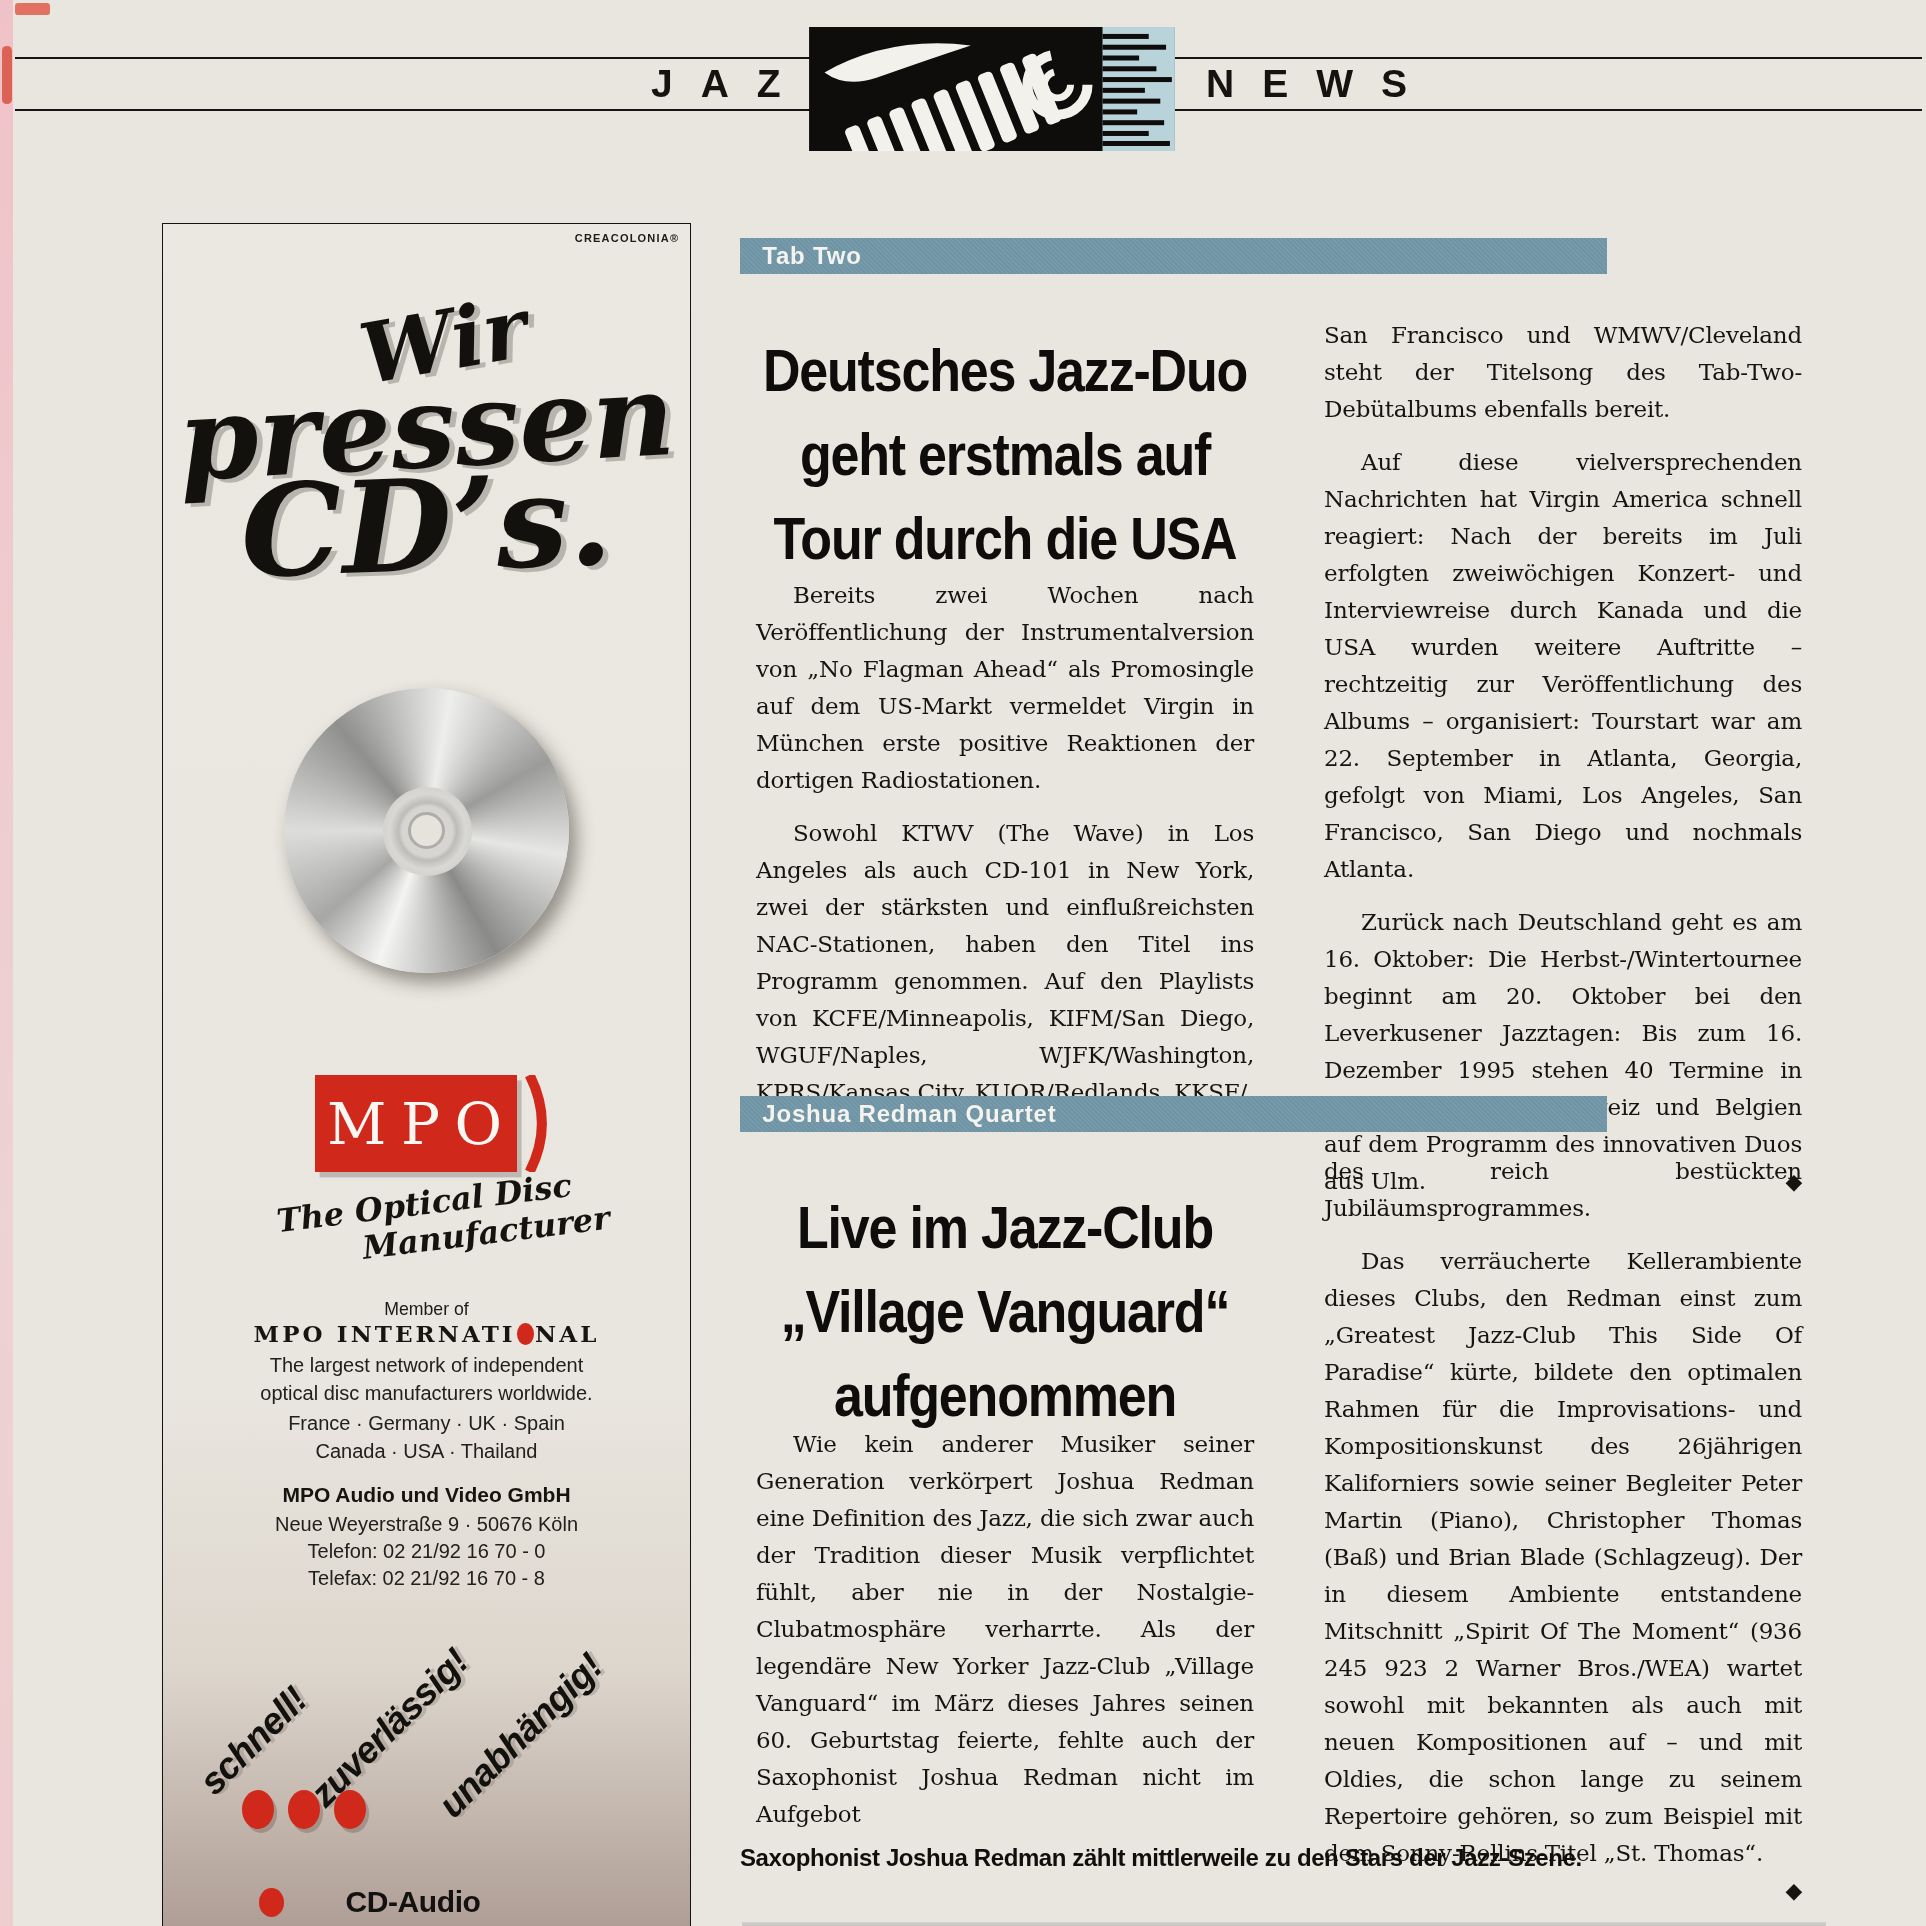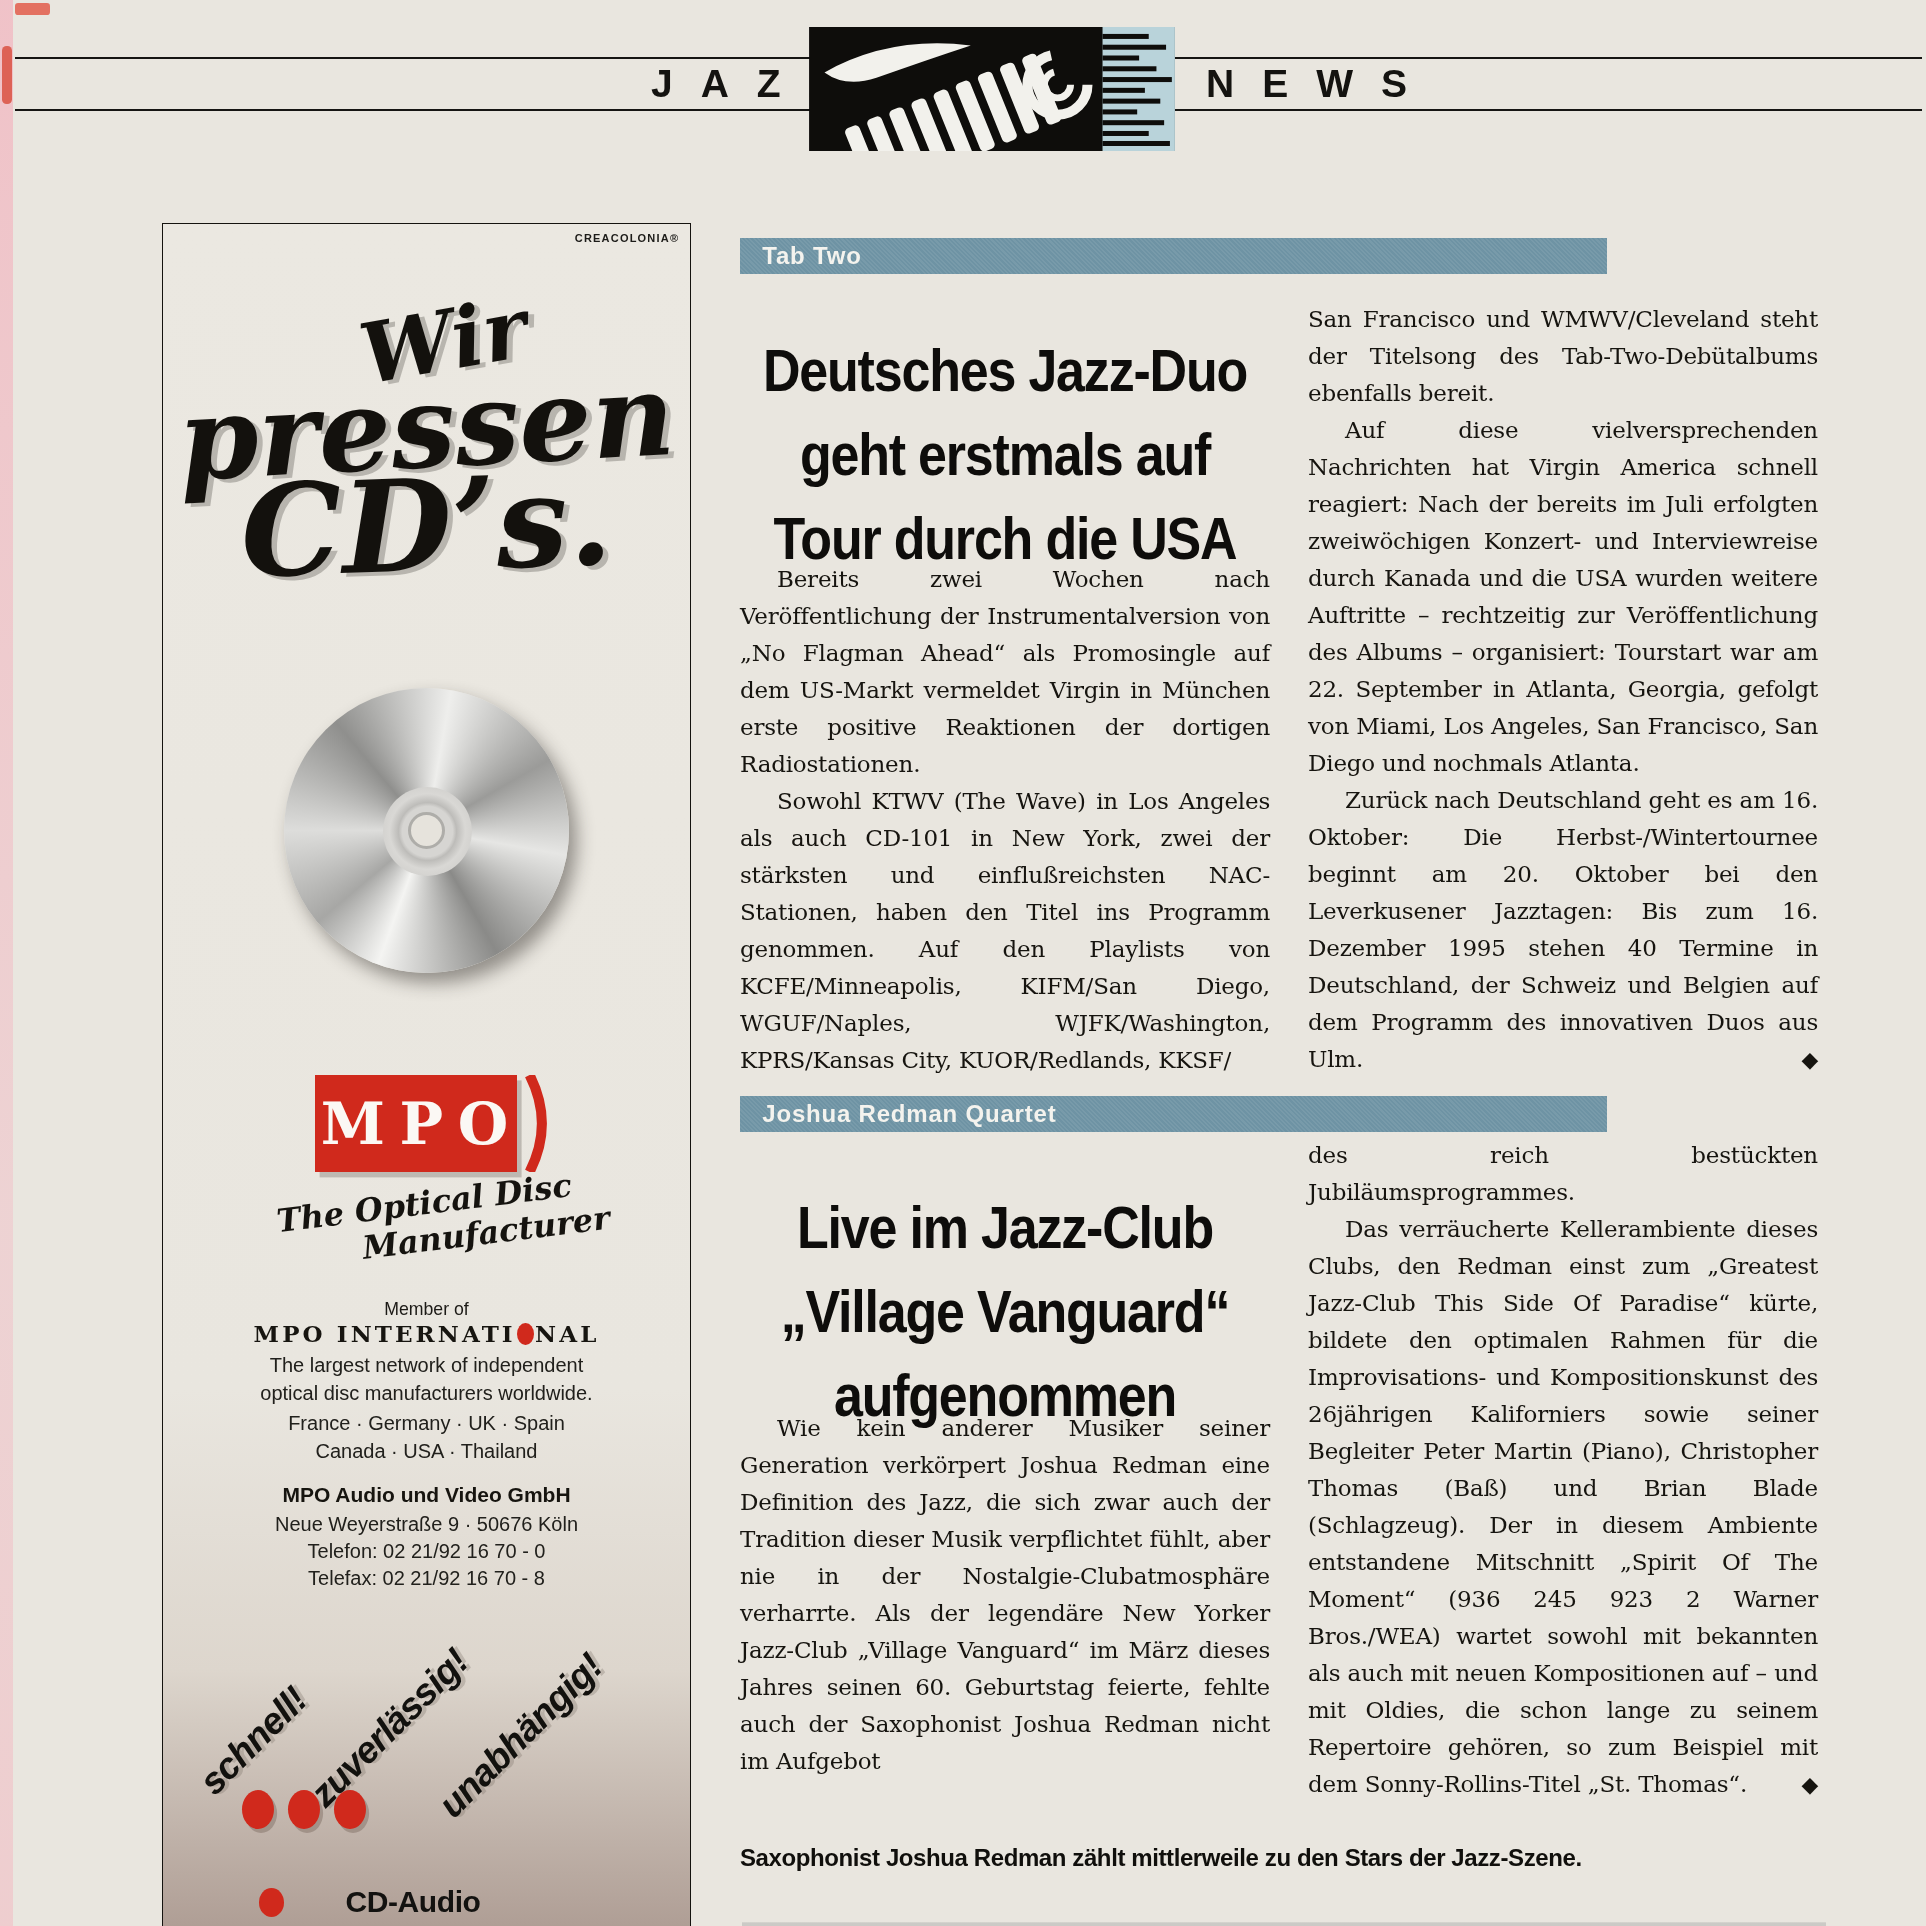--- a/index.html
+++ b/index.html
@@ -32,21 +32,21 @@
   .cd{position:absolute;left:121px;top:464px;width:285px;height:285px;border-radius:50%;
       background:conic-gradient(from 200deg,#f4f4f2,#a7a7a5 30deg,#dddddb 70deg,#8f8f8d 120deg,
         #eeeeec 170deg,#9b9b99 220deg,#e6e6e4 260deg,#8a8a88 310deg,#f4f4f2 360deg);
       box-shadow:7.7px 10px 18.5px rgba(40,35,30,.45);}
   .cd-hub{position:absolute;left:50%;top:50%;width:89px;height:89px;margin:-44px 0 0 -44px;border-radius:50%;
       background:radial-gradient(circle,#d6d5d2 0 40%,#bdbcb9 46%,#d9d8d5 60%,#c6c5c2 100%);}
   .cd-hole{position:absolute;left:50%;top:50%;width:37px;height:37px;margin:-18.5px 0 0 -18.5px;border-radius:50%;
       background:#e6e3dc;border:3.9px solid #aeada9;box-sizing:border-box;}
   .mpo-logo{position:absolute;left:152px;top:851px;width:202px;height:97px;background:#d0291c;
       display:flex;align-items:center;justify-content:center;color:#fbf8f4;
-      font-family:"DejaVu Serif",serif;font-weight:700;font-size:58px;letter-spacing:14.6px;padding-left:11.6px;
+      font-family:"DejaVu Serif",serif;font-weight:400;font-size:58px;letter-spacing:14.6px;padding-left:11.6px;
       box-sizing:border-box;box-shadow:4.6px 5.4px 0 rgba(110,100,95,.35);}
   .mpo-stripe{position:absolute;left:361px;top:851px;width:35px;height:97px;}
   .tagline{position:absolute;left:0;right:0;top:961px;text-align:center;transform:rotate(-7deg);
       font-family:"DejaVu Serif",serif;font-style:italic;font-weight:700;font-size:32px;line-height:37px;color:#15130f;}
   .tagline .l2{display:block;transform:translateX(58px);}
   .member{top:1075px;font-size:17.7px;}
   .intl{top:1096px;font-family:"DejaVu Serif",serif;font-weight:700;font-size:23px;letter-spacing:3.1px;color:#171510;}
   .intl-dot{display:inline-block;width:17px;height:22.3px;background:#d0291c;border-radius:50%;vertical-align:-3.1px;margin:0 1.2px;}
   .adtxt{font-size:20px;line-height:28px;color:#21201c;}
   .desc1{top:1127px;} .desc2{top:1155px;} .cty1{top:1185px;} .cty2{top:1213px;}
@@ -69,21 +69,21 @@
       background-image:repeating-linear-gradient(45deg,rgba(255,255,255,.07) 0 1.5px,transparent 1.5px 3.1px);
       color:#f4f3ee;font-weight:700;font-size:24px;line-height:36px;letter-spacing:0.8px;
       padding-left:22.3px;box-sizing:border-box;}
   .k1{top:238px;} .k2{top:1096px;}
   .headline{position:absolute;left:740px;width:530px;text-align:center;color:#0e0d0b;
       font-weight:700;font-size:52px;line-height:84px;letter-spacing:-1.2px;}
   .headline span{display:block;transform:scaleY(1.15);}
   .h1{top:328px;} .h2{top:1185px;}
   .body-col{position:absolute;text-align:justify;font-family:"DejaVu Serif",serif;
       font-size:23px;line-height:37px;color:#16140f;letter-spacing:-0.2px;}
-  .body-col p{margin:0;text-indent:37px;}
+  .body-col p{margin:16px;text-indent:37px;}
   .cont p:first-child{text-indent:0;}
   .a1c1{left:740px;top:561px;width:530px;}
   .a1c2{left:1308px;top:301px;width:510px;}
   .a2c1{left:740px;top:1410px;width:530px;}
   .a2c2{left:1308px;top:1137px;width:510px;}
   .endmark{float:right;font-size:.95em;}
   .caption{position:absolute;left:740px;top:1837px;width:1086px;font-weight:700;font-size:24px;
       letter-spacing:-0.4px;color:#100f0c;margin-top:7px;}
   #photo{position:absolute;left:742px;top:1922px;width:1084px;height:636px;overflow:hidden;}
 </style>

